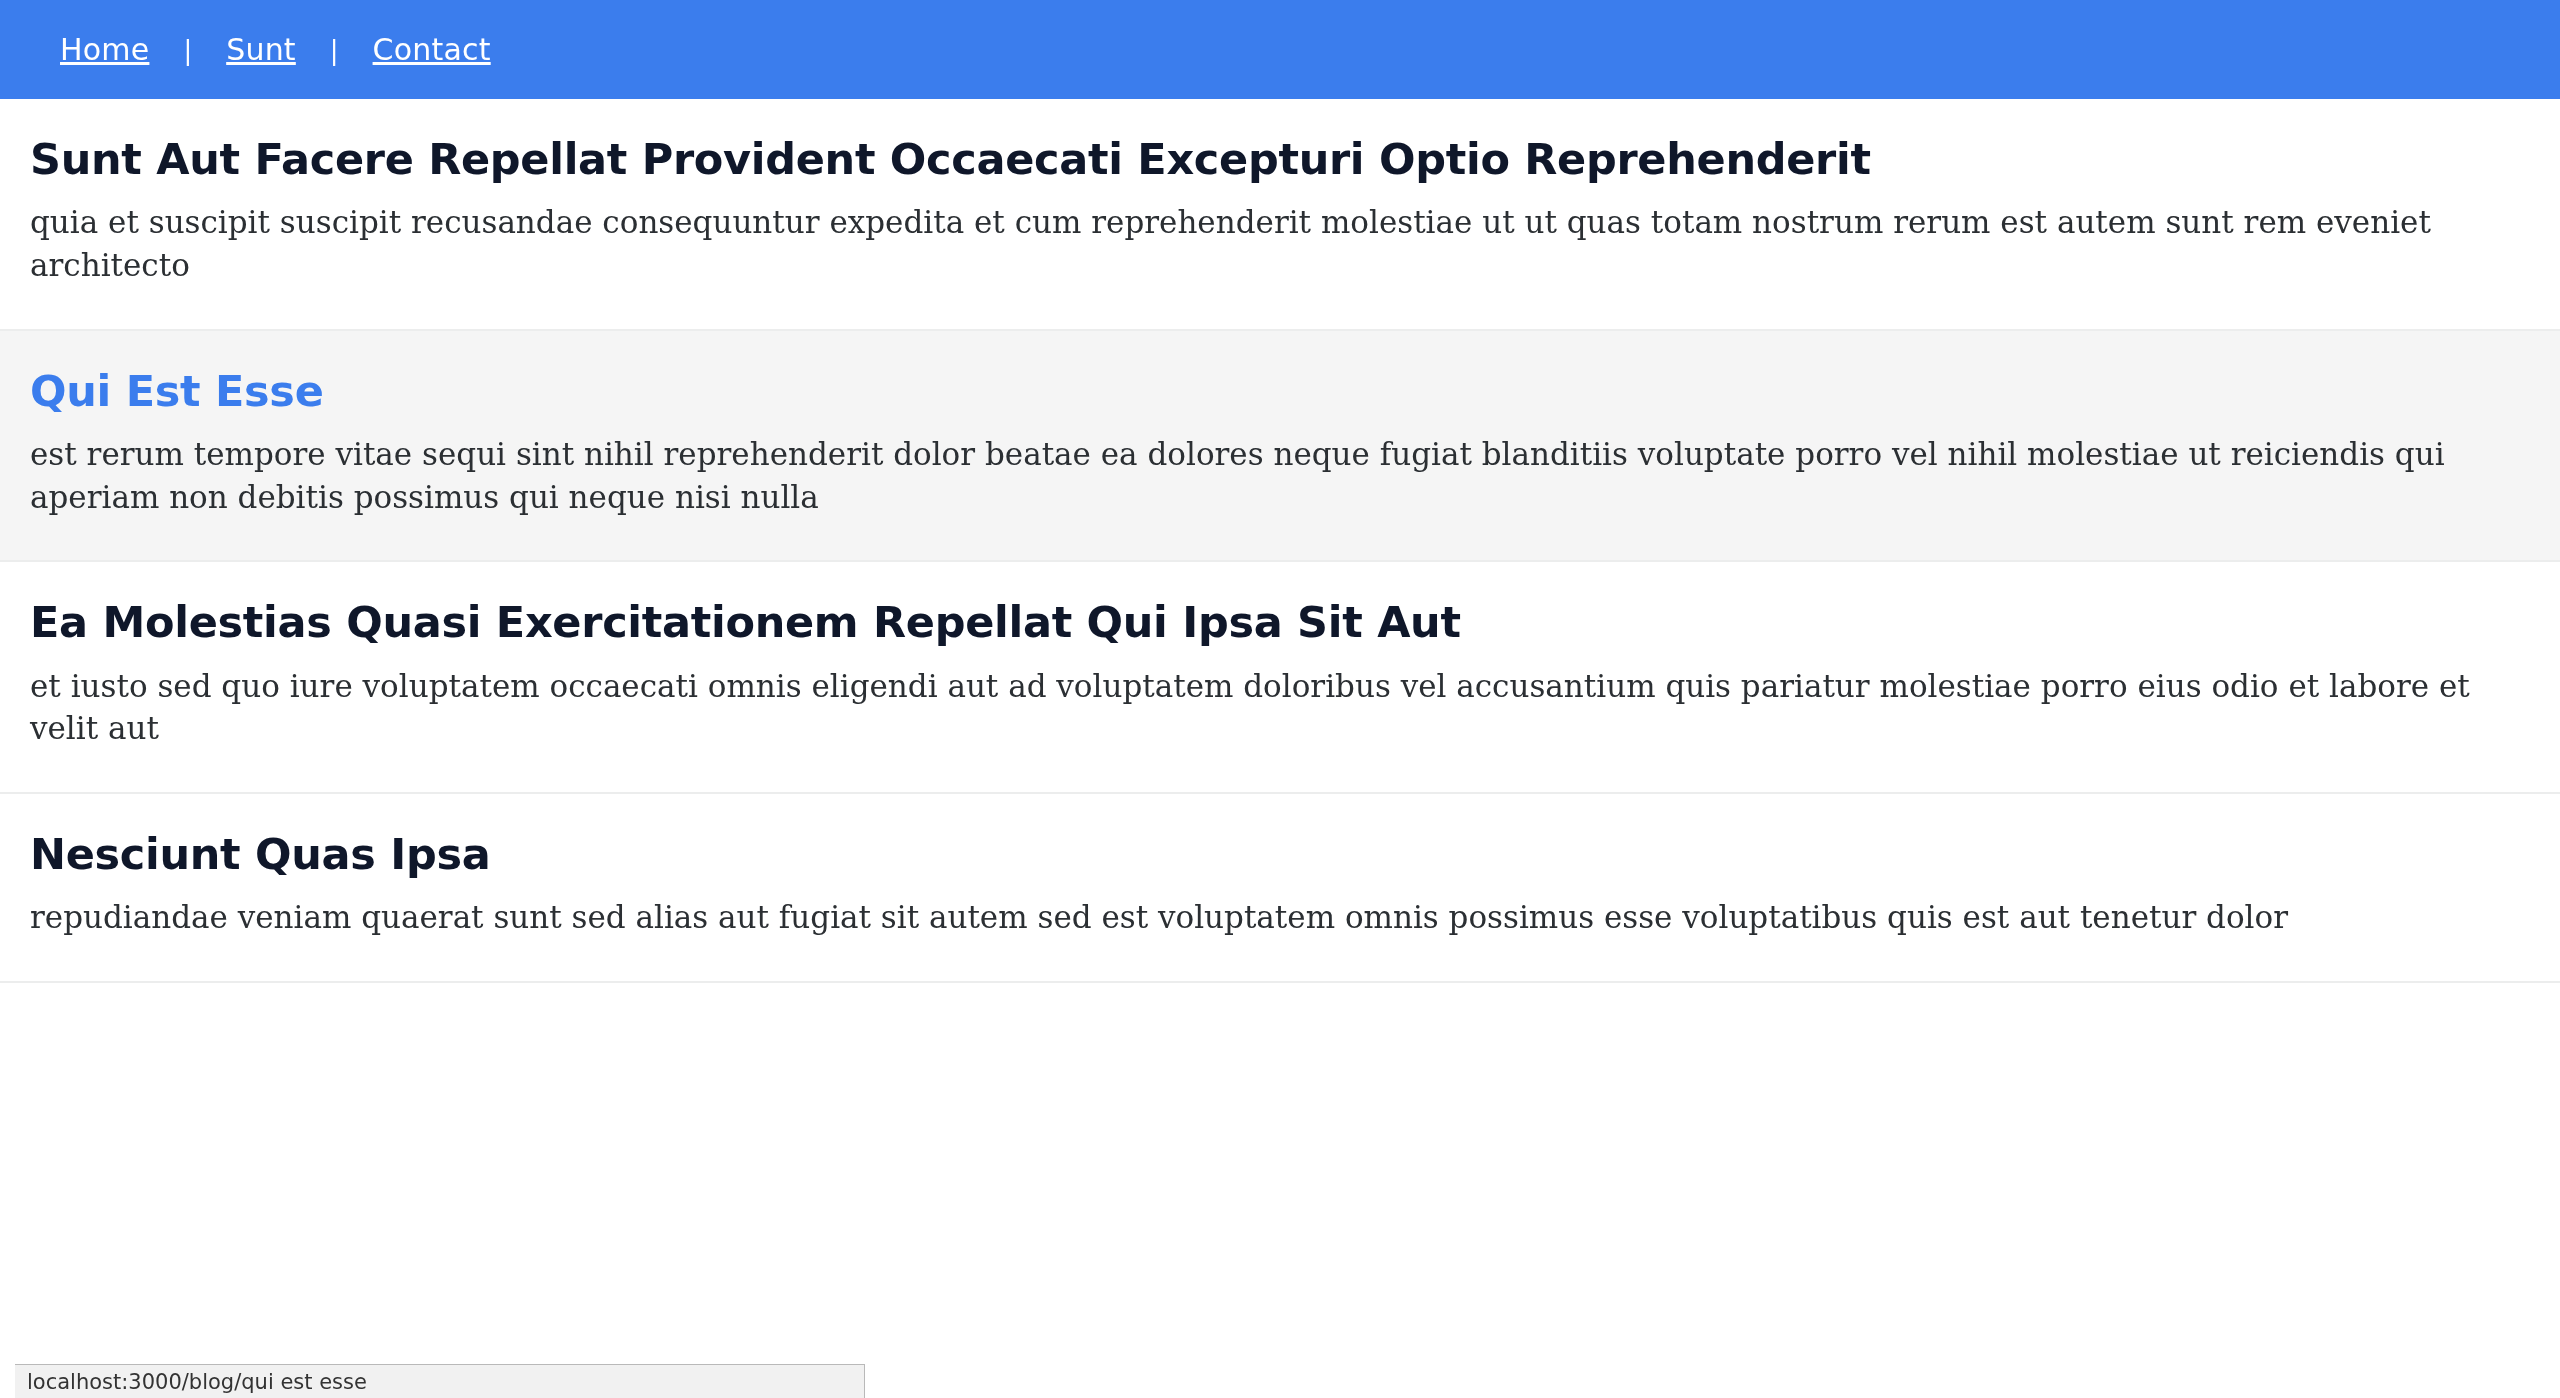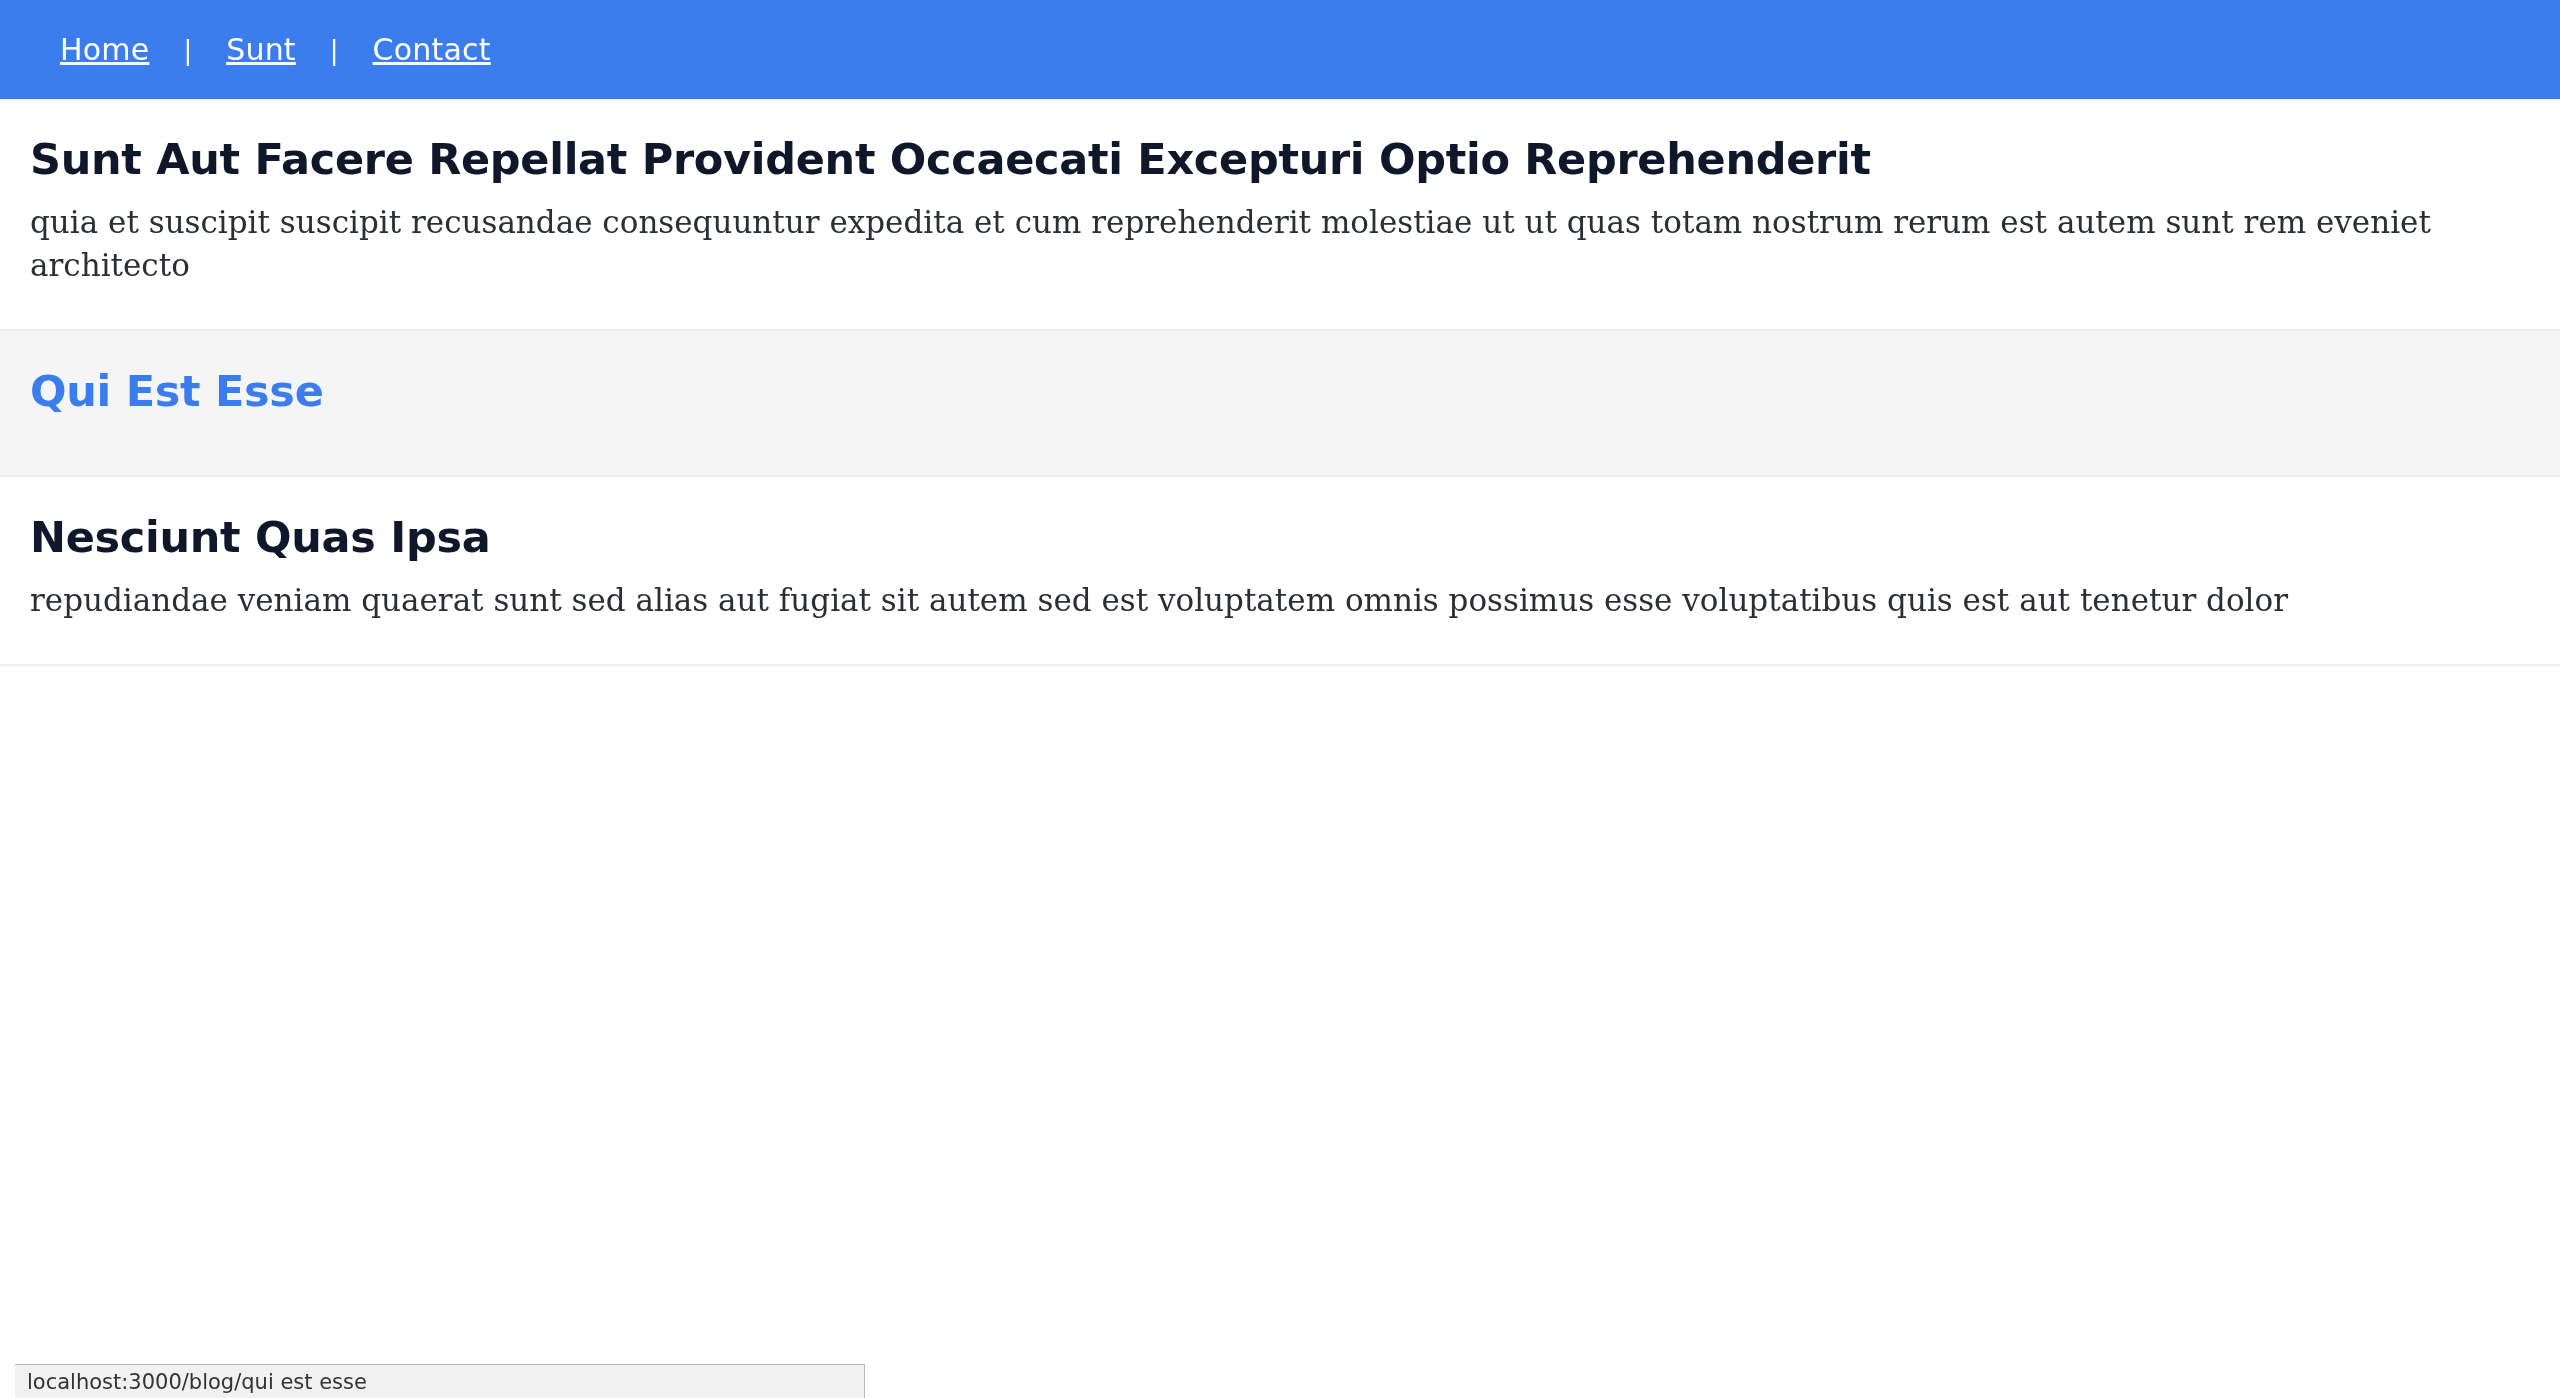--- a/index.html
+++ b/index.html
@@ -108,22 +108,27 @@
 
 <div class="post-list">
 
   <div class="post">
     <h2 class="post-title">Sunt Aut Facere Repellat Provident Occaecati Excepturi Optio Reprehenderit</h2>
     <p class="post-body">quia et suscipit suscipit recusandae consequuntur expedita et cum reprehenderit molestiae ut ut quas totam nostrum rerum est autem sunt rem eveniet architecto</p>
   </div>
 
   <div class="post alt">
     <h2 class="post-title">Qui Est Esse</h2>
+    <p class="post-body">est rerum tempore vitae sequi sint nihil reprehenderit dolor beatae ea dolores neque fugiat blanditiis voluptate porro vel nihil molestiae ut reiciendis qui aperiam non debitis possimus qui neque nisi nulla</p>
   </div>
 
+  <div class="post">
+    <h2 class="post-title">Ea Molestias Quasi Exercitationem Repellat Qui Ipsa Sit Aut</h2>
+    <p class="post-body">et iusto sed quo iure voluptatem occaecati omnis eligendi aut ad voluptatem doloribus vel accusantium quis pariatur molestiae porro eius odio et labore et velit aut</p>
+  </div>
 
 
   <div class="post">
     <h2 class="post-title">Nesciunt Quas Ipsa</h2>
     <p class="post-body">repudiandae veniam quaerat sunt sed alias aut fugiat sit autem sed est voluptatem omnis possimus esse voluptatibus quis est aut tenetur dolor</p>
   </div>
 
 </div>
 
 <div class="status-bar">

